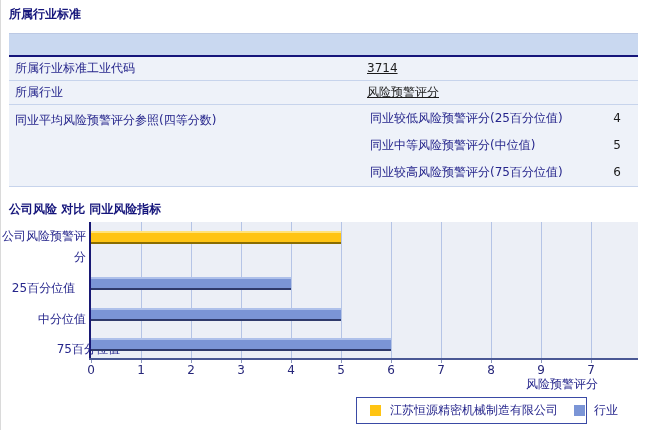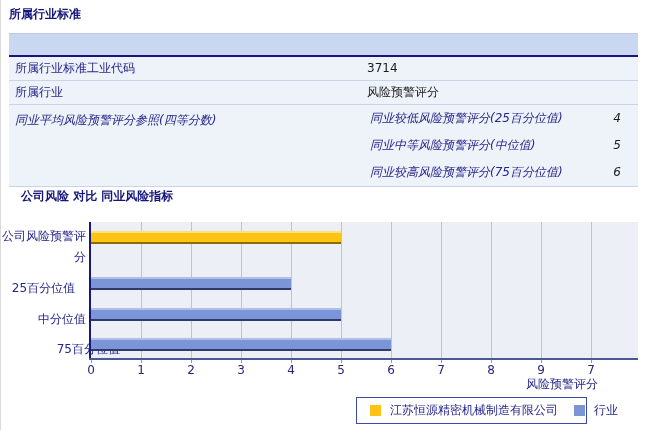--- a/index.html
+++ b/index.html
@@ -4,30 +4,30 @@
 <style>
   * { margin:0; padding:0; box-sizing:border-box; }
   html,body { background:#fff; }
   .page {
     position:relative; width:651px; height:430px; background:#ffffff;
     font-family:"DejaVu Sans","Liberation Sans",sans-serif; font-size:12px;
     color:#26268C; overflow:hidden; border-left:1px solid #DADADA;
   }
   .section-title { position:absolute; left:8px; font-weight:bold; color:#15157B; font-size:12px; }
   #title1 { top:6px; }
-  #title2 { top:188px;margin-left:12px; }
+  #title2 { top:201px; }
 
   
   .info-table { position:absolute; left:8px; top:33px; width:629px; }
   .t-header { height:24px; background:#C9D8F0; border-top:1px solid #BCC9E4; border-bottom:2px solid #15157B; }
   .t-row { display:flex; background:#EEF2F9; border-bottom:1px solid #C7D4EC;justify-content:center; }
   .t-row.simple { height:24px; line-height:23px; }
   .col1 { width:358px; padding-left:6px; color:#26268C; }
-  .col2 { flex:1; color:#1C1C1C; }
-  .t-row3 { display:flex; background:#EEF2F9; border-bottom:1px solid #C7D4EC;font-style:italic; }
+  .col2 { flex:1; color:#1C1C1C;text-decoration:underline; }
+  .t-row3 { display:flex; background:#EEF2F9; border-bottom:1px solid #C7D4EC; }
   .t-row3 .col1 { padding-top:7px; }
   .sub-rows { flex:1; display:flex; flex-direction:column; }
   .sub-row { display:flex; height:27px; line-height:27px; }
   .sub-label { flex:1; padding-left:3px; color:#26268C; }
   .sub-value { width:40px; text-align:right; margin-right:17px; color:#1C1C1C; }
 
   
   .plot-area { position:absolute; left:90px; top:222px; width:547px; height:136px; background:#ECEFF6; }
   .gridline { position:absolute; top:0; width:1px; height:100%; background:#B5C4E6; }
   .axis-y { position:absolute; left:88px; top:222px; width:2px; height:138px; background:#181874; }

